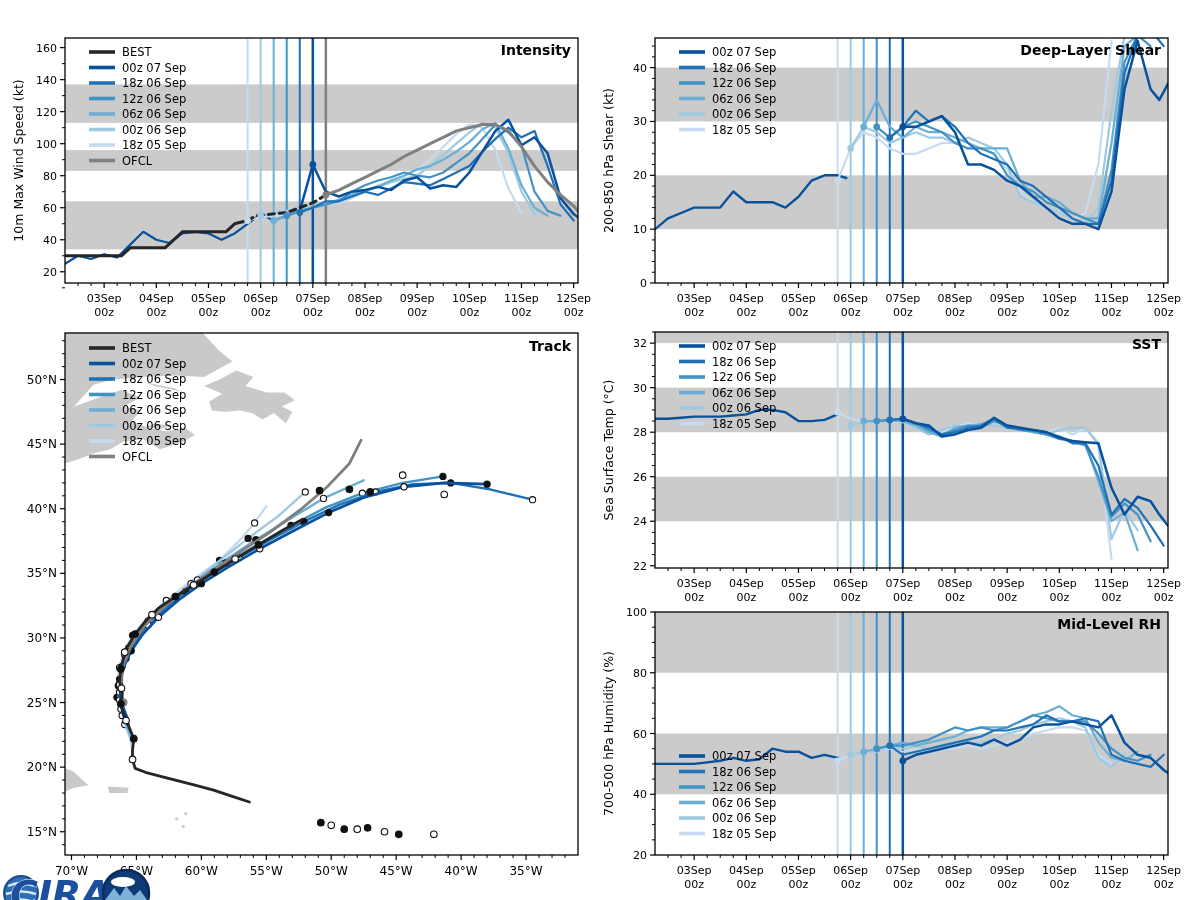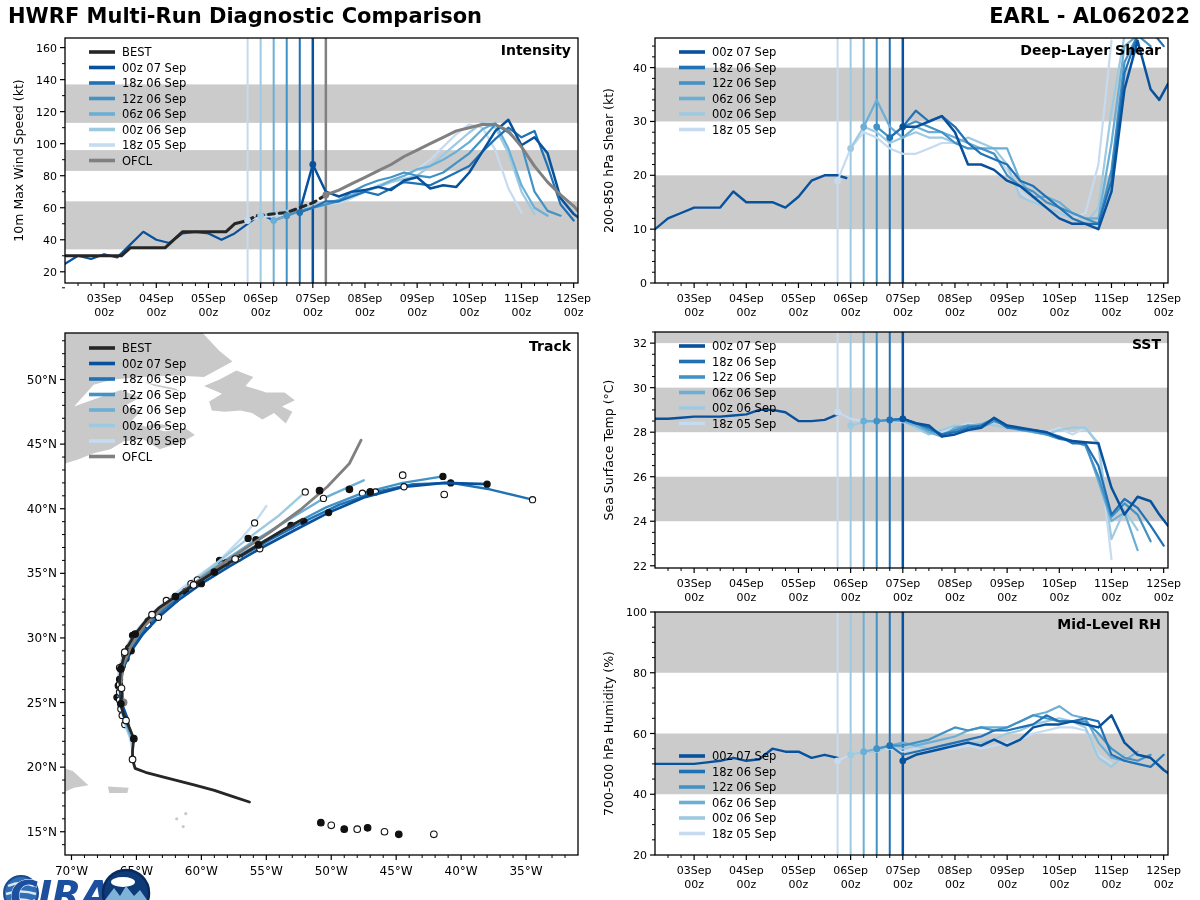--- a/index.html
+++ b/index.html
@@ -8,22 +8,20 @@
   .title{position:absolute;top:4px;font-size:21px;font-weight:bold;color:#000;}
   #title-left{left:8px;}
   #title-right{right:10px;}
   #chart-root{position:absolute;left:0;top:0;width:1200px;height:900px;}
   #logo-box{position:absolute;left:2px;top:866px;width:170px;height:54px;}
 </style>
 </head>
 <body>
 
 <div id="stage">
-  <div id="title-left" class="title">HWRF Multi-Run Diagnostic Comparison</div>
-  <div id="title-right" class="title">EARL - AL062022</div>
   <div id="chart-root"><svg width="1200" height="900">
         <g>
           <clipPath id="cp-intensity">
             <rect x="65" y="38" width="513" height="245"></rect>
           </clipPath>
           <rect x="65" y="201.33333333333331" width="513" height="48.03921568627453" fill="#cbcbcb"></rect>
           <rect x="65" y="150.09150326797385" width="513" height="20.816993464052274" fill="#cbcbcb"></rect>
           <rect x="65" y="84.43790849673202" width="513" height="38.43137254901961" fill="#cbcbcb"></rect>
           <g clip-path="url(#cp-intensity)">
             <line x1="247.59322033898306" y1="38" x2="247.59322033898306" y2="283" stroke="#c6dbef" stroke-width="2"></line>

